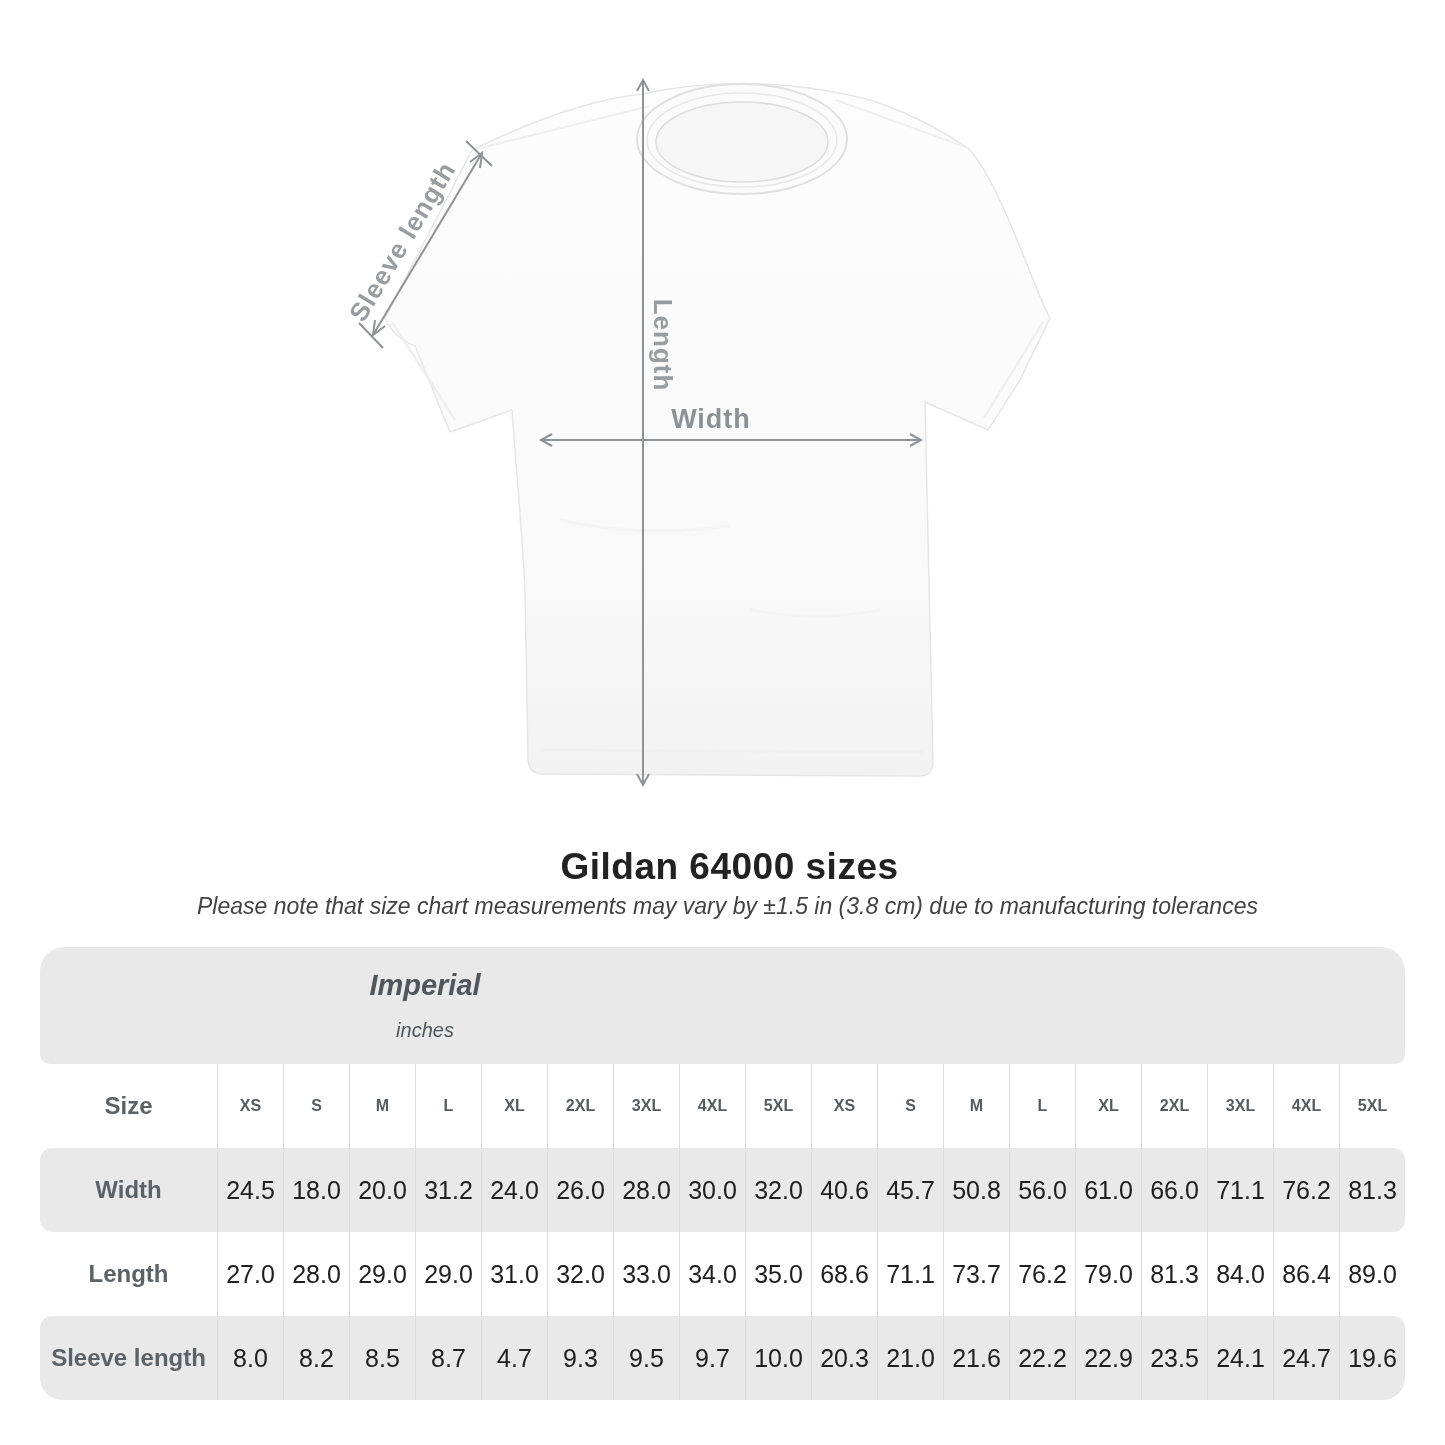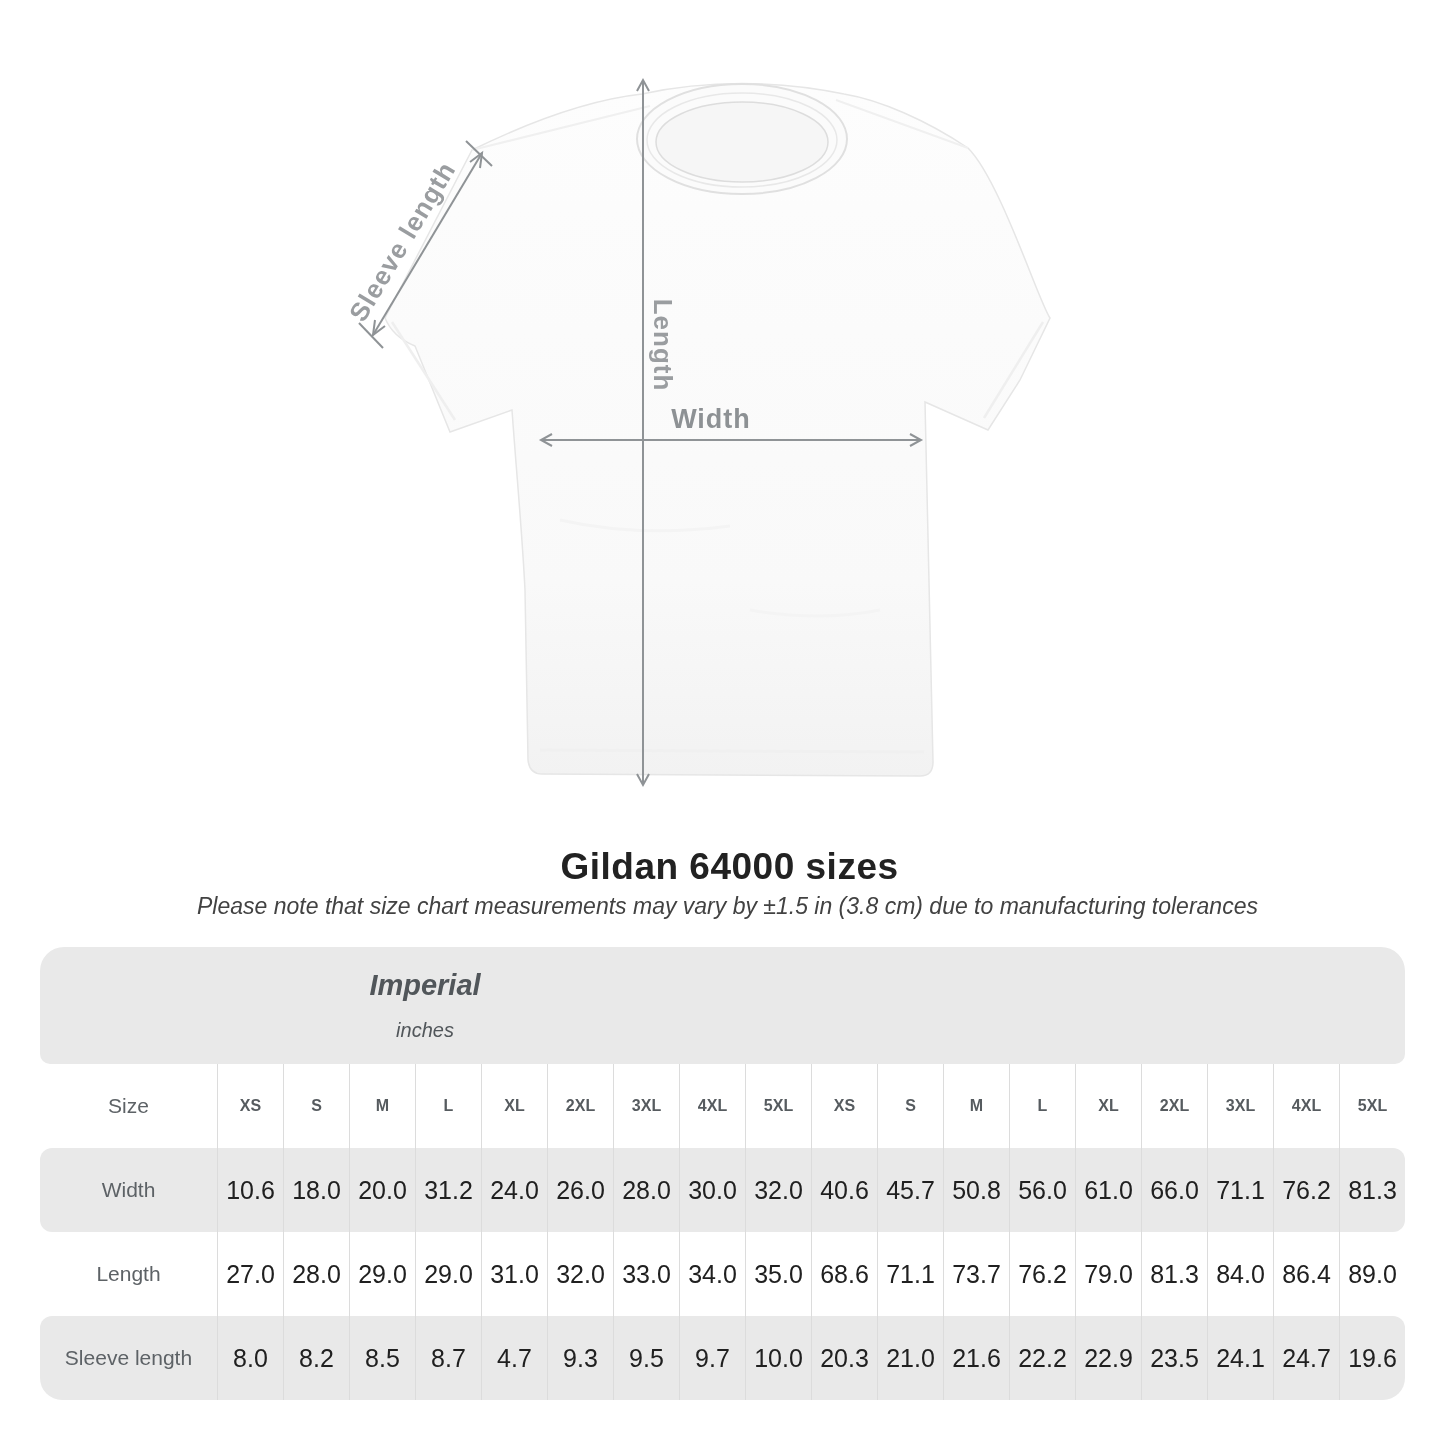--- a/index.html
+++ b/index.html
@@ -16,21 +16,21 @@
   .uh{display:flex;flex-direction:column;align-items:center;justify-content:center;gap:17px;}
   .uh-imperial{width:770px;}
   .uh-metric{width:595px;}
   .uh-name{font-size:29px;font-weight:bold;font-style:italic;color:#51565a;}
   .uh-unit{font-size:20px;font-style:italic;color:#51565a;}
   .row{display:grid;grid-template-columns:177px repeat(18,66px);}
   .row .cell{display:flex;align-items:center;justify-content:center;height:84px;}
   .row .cell:nth-child(n+2){border-left:1px solid #dcdcdc;}
   .band{background:#e9e9e9;border-radius:12px;}
   .band-last{border-radius:12px 12px 22px 22px;}
-  .lbl{font-size:21px;font-weight:normal;color:#5d6266;}
+  .lbl{font-size:24px;font-weight:bold;color:#5d6266;}
   .hdr{font-size:16px;font-weight:bold;color:#565b5f;}
   .val{font-size:25px;color:#202020;}
 </style>
 </head>
 <body>
 
 <div class="page">
 
   <div class="shirt-wrap">
     <svg width="780" height="765" viewBox="0 0 780 765">
@@ -124,21 +124,21 @@
       <div class="cell hdr">L</div>
       <div class="cell hdr">XL</div>
       <div class="cell hdr">2XL</div>
       <div class="cell hdr">3XL</div>
       <div class="cell hdr">4XL</div>
       <div class="cell hdr">5XL</div>
     </div>
 
     <div class="row band">
       <div class="cell lbl">Width</div>
-      <div class="cell val">10.6</div>
+      <div class="cell val">24.5</div>
       <div class="cell val">18.0</div>
       <div class="cell val">20.0</div>
       <div class="cell val">31.2</div>
       <div class="cell val">24.0</div>
       <div class="cell val">26.0</div>
       <div class="cell val">28.0</div>
       <div class="cell val">30.0</div>
       <div class="cell val">32.0</div>
       <div class="cell val">40.6</div>
       <div class="cell val">45.7</div>

